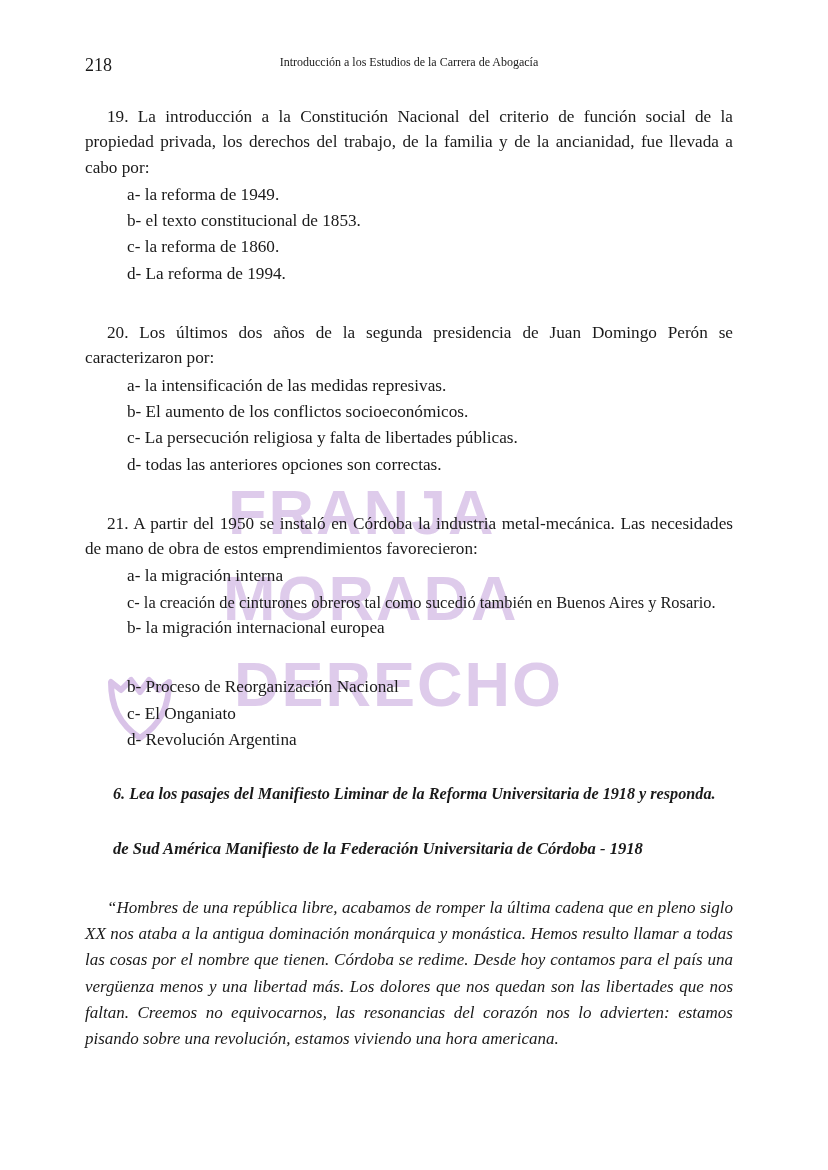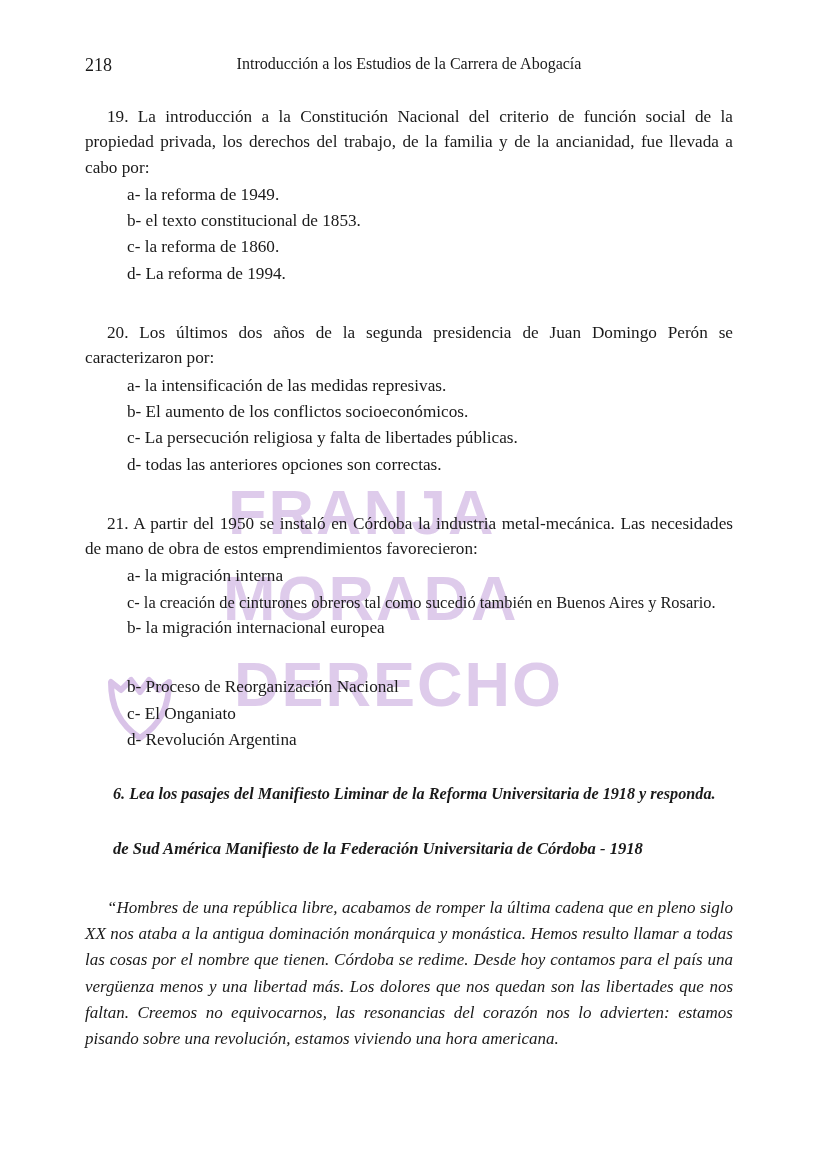--- a/index.html
+++ b/index.html
@@ -66,21 +66,21 @@
     left: 0;
     top: 0;
     font-size: 18px;
   }
   .head-title {
     position: absolute;
     left: 0;
     right: 0;
     top: 0;
     text-align: center;
-    font-size: 16px;
+    font-size: 12px;
   }
 
   
   .content {
     position: relative;
     z-index: 2;
     margin-top: 27px;
   }
   .q-block {
     margin-bottom: 17px;

